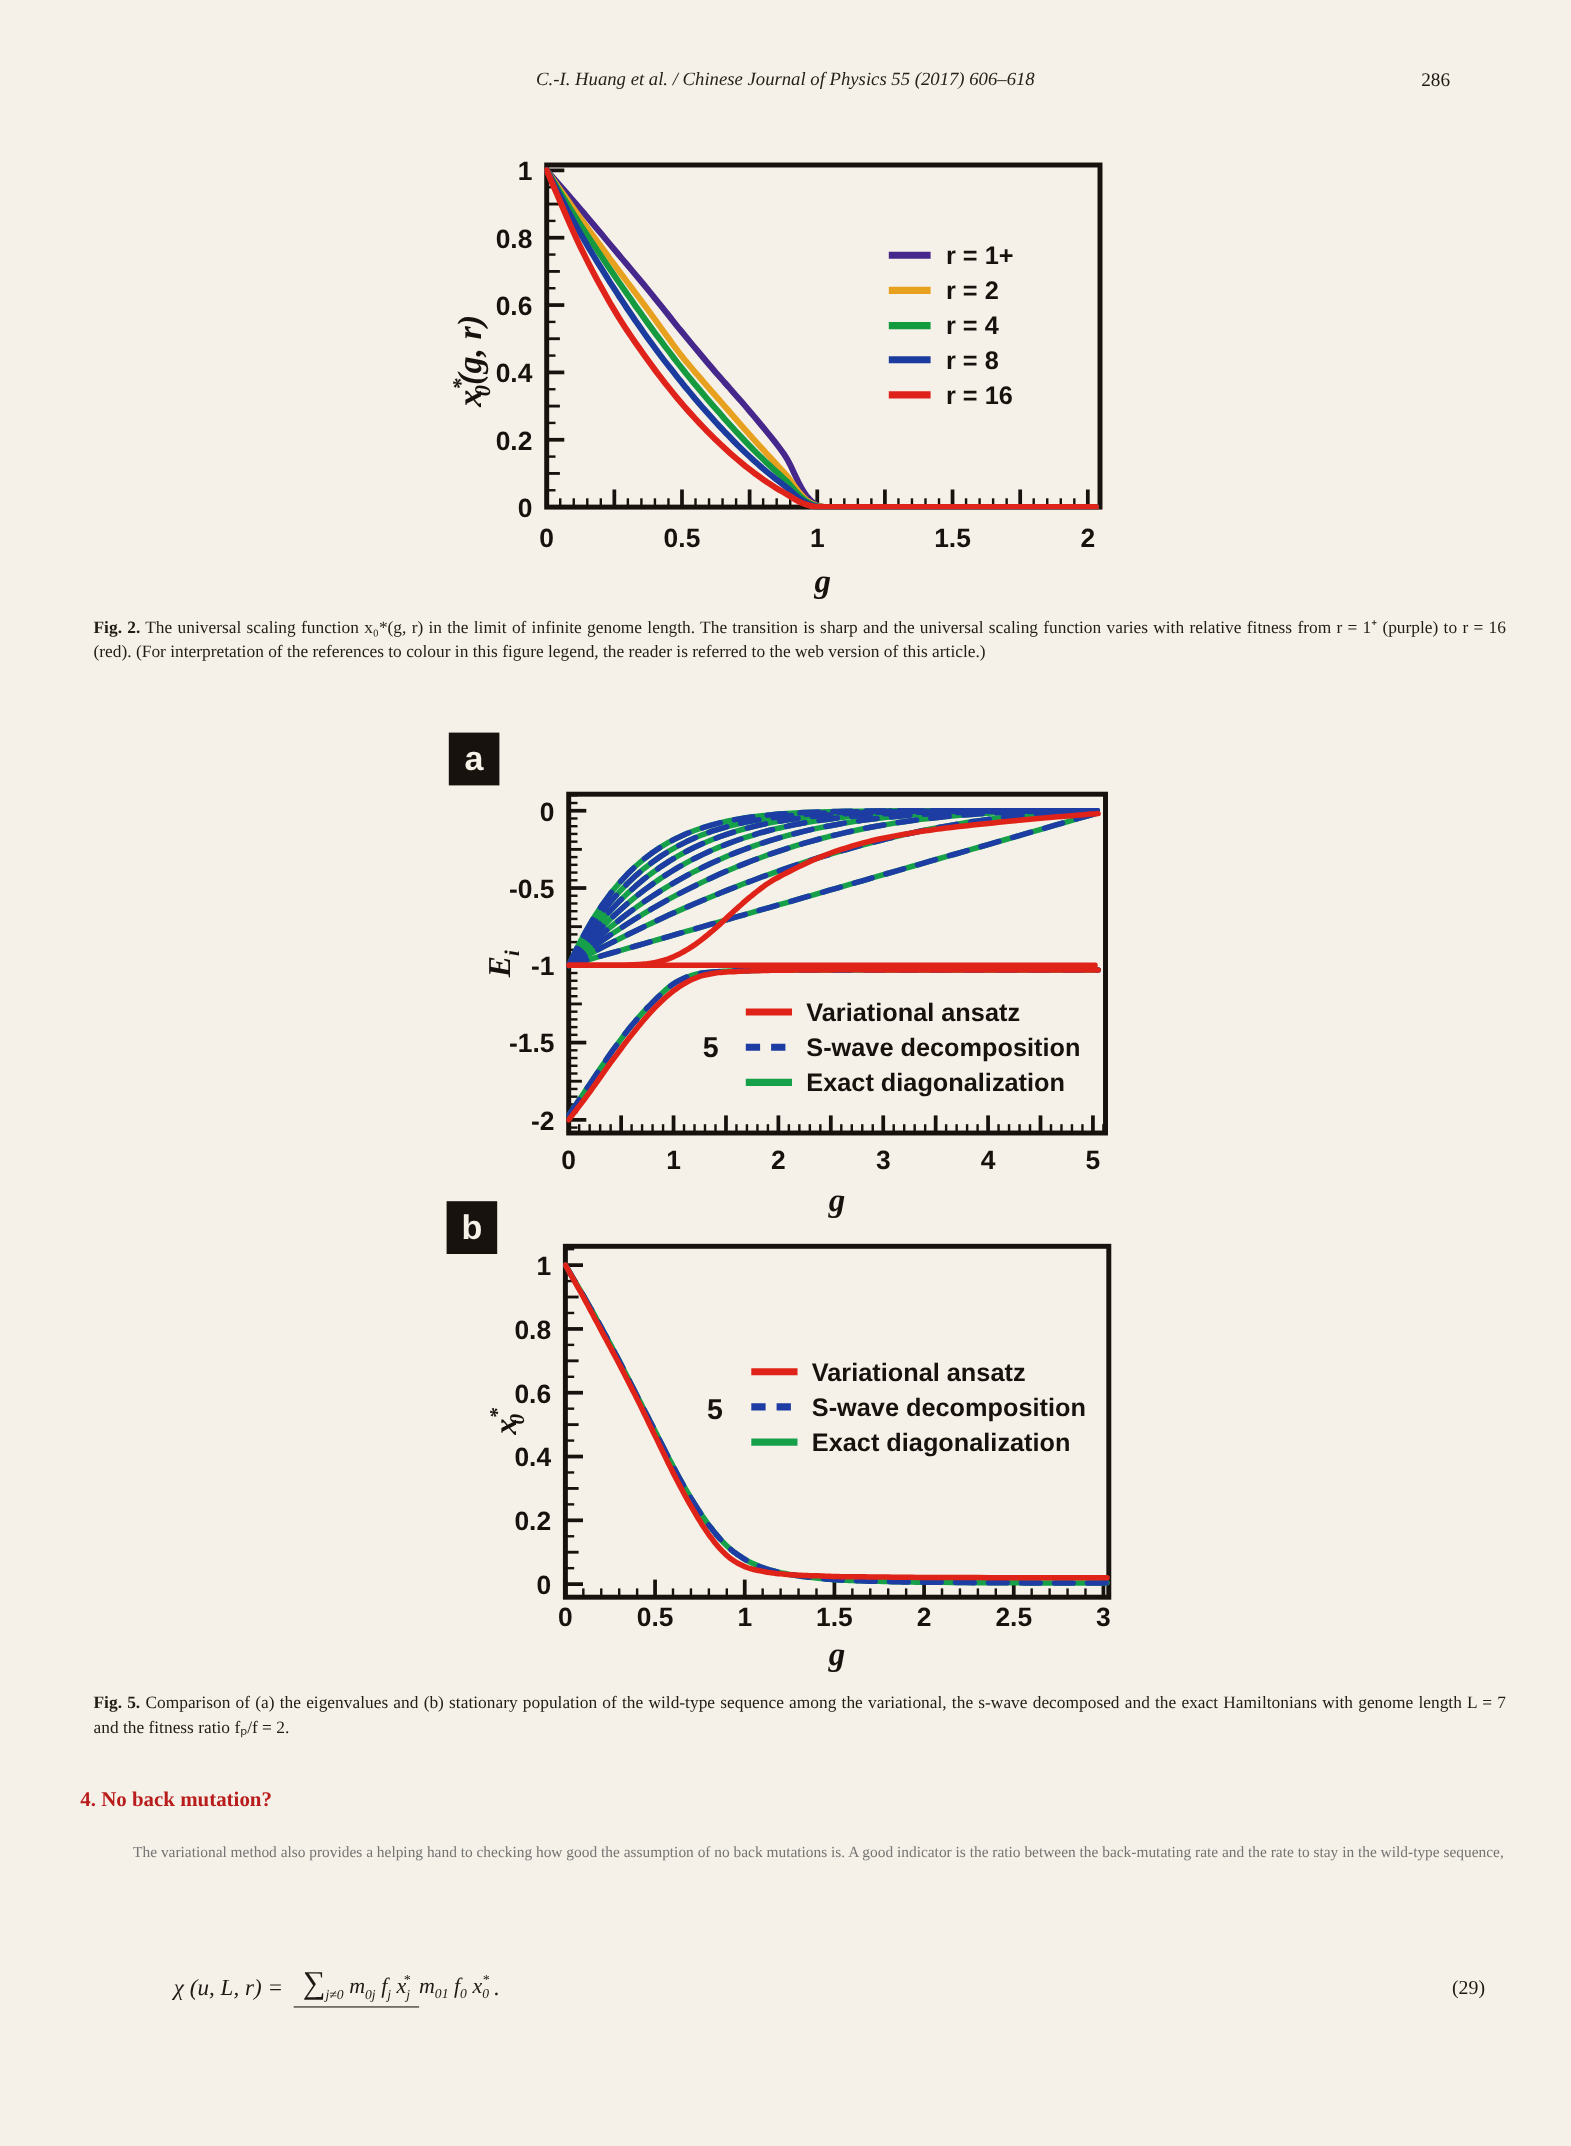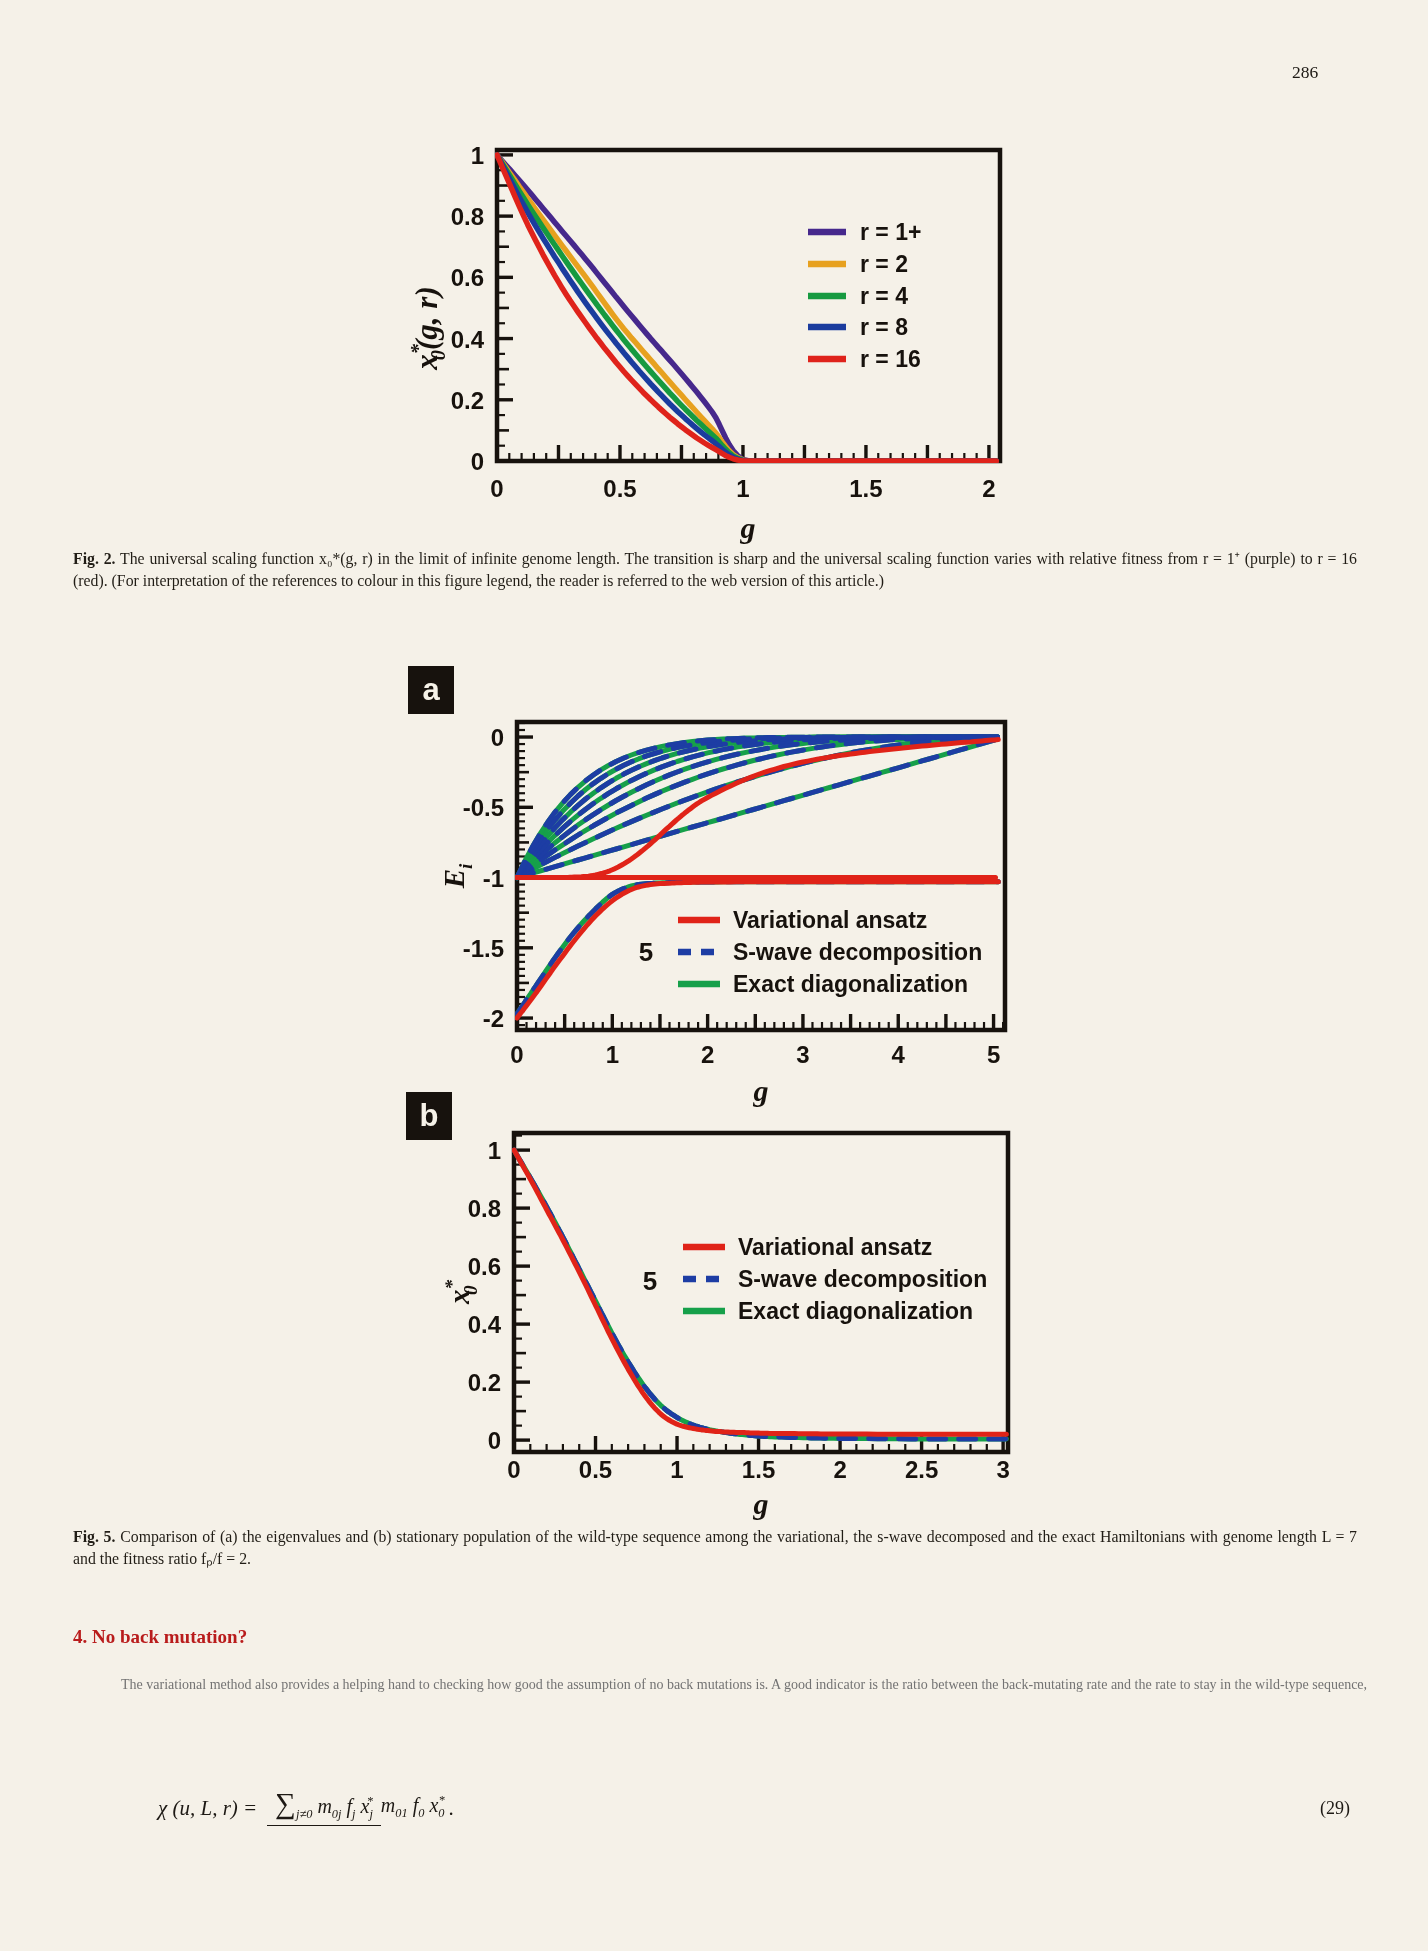--- a/index.html
+++ b/index.html
@@ -7,21 +7,21 @@
         font-family:"Liberation Serif",serif;color:#1d1914;}
   .running-head{position:absolute;top:62px;left:0;width:1428px;text-align:center;
         font-style:italic;font-size:17px;color:#262119;}
   .page-num{position:absolute;top:62px;left:1292px;font-style:normal;font-size:17.5px;color:#1d1914;}
   .chart{position:absolute;}
   .chart svg{display:block;overflow:visible;}
   .panel-label{position:absolute;width:46px;height:48px;background:#17120d;color:#f6f2e8;
         font-family:"Liberation Sans",sans-serif;font-weight:bold;font-size:31px;
         display:flex;align-items:center;justify-content:center;}
   .caption{position:absolute;left:73px;width:1284px;font-size:15.8px;line-height:21.6px;
-        text-align:justify;color:#211d16;margin:0;}
+        text-align:justify;color:#211d16;margin:12px;}
   .caption b{font-weight:bold;}
   .sec-heading{position:absolute;left:73px;font-size:19px;font-weight:bold;margin:0;color:#b91c1c;}
   .body-par{position:absolute;left:91px;width:1286px;font-size:14px;line-height:29px;
         text-align:justify;text-indent:30px;margin:0;color:#737373;}
   .equation-row{position:absolute;left:158px;top:1790px;width:1192px;display:flex;
         align-items:center;font-size:21px;}
   .eq-lhs{font-style:italic;margin-right:10px;}
   .frac{display:inline-flex;flex-direction:row;text-align:center;font-style:italic;
         font-size:20px;vertical-align:middle;}
   .frac .num{display:block;border-bottom:1.6px solid #1d1914;padding:0 8px 3px 8px;}
@@ -31,20 +31,23 @@
   .frac sup.stack{margin-left:-0.5em;}
   .frac .sum{font-size:1.45em;font-style:normal;line-height:0.9;}
   .eq-period{margin-left:4px;}
   .eq-number{margin-left:auto;font-size:18px;font-style:normal;text-align:right;}
 </style>
 </head>
 <body>
 
 <div class="page">
 
+  <div class="running-head">
+    <span>C.-I. Huang et al. / Chinese Journal of Physics 55 (2017) 606–618</span>
+  </div>
   <div class="page-num">286</div>
 
   <div id="fig2-chart" class="chart" style="left:380px;top:100px;">
       <svg width="680" height="450">
         <defs>
           <clipPath id="fig2-chart-clip">
             <rect x="115" y="48" width="507" height="315"></rect>
           </clipPath>
         </defs>
         <rect x="117" y="50" width="503" height="311" fill="none" stroke="#17120d" stroke-width="4.5"></rect>

